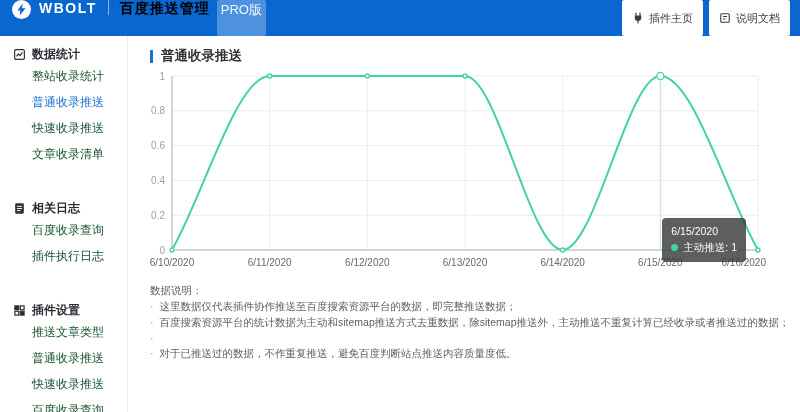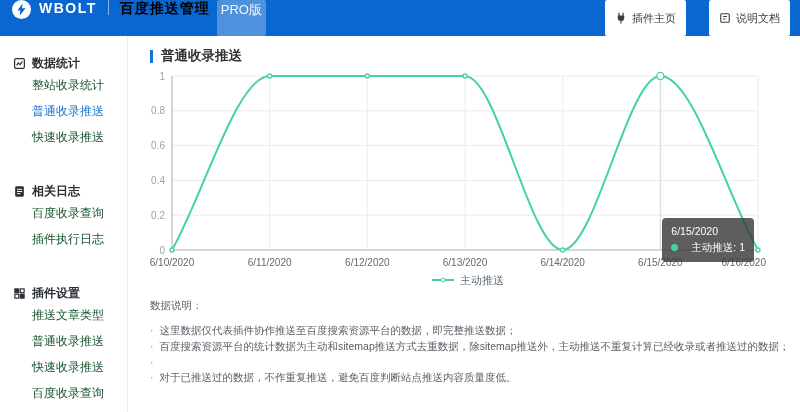--- a/index.html
+++ b/index.html
@@ -13,28 +13,28 @@
   
   .topbar { height:36px; background:#0b67d0; display:flex; padding:0 10px 0 12px; }
   .logo { width:19px; height:19px; border-radius:50%; background:#fff; display:flex; align-items:center; justify-content:center; flex:0 0 auto; }
   .logo svg { display:block; }
   .brand { color:#fff; font-weight:bold; font-size:14px; letter-spacing:1.5px; margin-left:8px; }
   .hdivider { width:1px; height:15px; background:rgba(255,255,255,.5); margin:0 11px; }
   .app-title { color:#000000; font-size:14px; font-weight:600; letter-spacing:1px; }
   .pro-badge { background:rgba(255,255,255,.28); color:#f0f6ff; font-size:13px; padding:1.5px 4px; border-radius:2px; margin-left:7px; line-height:1.2; }
   .hspacer { flex:1; }
   .hbtn { display:flex; align-items:center; gap:5px; background:#fff; border:none; border-radius:2px;
-          font-size:11px; color:#3c3c3c; padding:5px 10px; margin-left:23px; cursor:pointer; font-family:inherit; }
+          font-size:11px; color:#3c3c3c; padding:5px 10px; margin-left:6px; cursor:pointer; font-family:inherit; }
   .hbtn svg { display:block; }
 
   
   .layout { display:flex; height:379px; }
   .sidebar { width:128px; flex:0 0 auto; border-right:1px solid #ececec; padding:10px 0 0 13px; }
   .side-section { margin-top:33px; }
-  .side-section:first-child { margin-top:9px; }
+  .side-section:first-child { margin-top:0; }
   .side-title { display:flex; align-items:center; gap:6px; font-size:12px; font-weight:bold; color:#2b2f36; }
   .side-title svg { display:block; flex:0 0 auto; }
   .side-item { font-size:12px; color:#14532d; padding:4.5px 0; margin-left:19px; cursor:pointer; }
   .side-item.active { color:#1673d1; }
 
   
   .content { flex:1; padding:12px 8px 0 16px; position:relative; }
   .page-title-row { display:flex; align-items:center; gap:8px; height:16px; margin-left:6px; }
   .tbar { width:3px; height:13px; background:#1673d1; }
   .page-title { font-size:13.5px; font-weight:600; color:#333; margin:0; }
@@ -50,31 +50,31 @@
   .grid { stroke:#ececec; stroke-width:1; }
   .hoverline { stroke:#d7dadd; stroke-width:1; }
   .axis { stroke:#a6adb4; stroke-width:1; }
   .ylab { fill:#9aa2ab; font-size:10px; text-anchor:end; font-family:"Liberation Sans","DejaVu Sans",sans-serif; }
   .xlab { fill:#5f6a74; font-size:10px; font-family:"Liberation Sans","DejaVu Sans",sans-serif; }
   .sline { fill:none; stroke-width:2; stroke-linejoin:round; }
   .dot { fill:#fff; stroke-width:1.3; }
 
   .tooltip { position:absolute; background:rgba(58,58,58,.82); color:#fff; border-radius:4px;
              padding:5px 9px 6px; font-size:10.5px; line-height:1.55; pointer-events:none; white-space:nowrap; }
-  .trow { display:flex; align-items:center; gap:13px; }
+  .trow { display:flex; align-items:center; gap:5px; }
   .tdot { width:7px; height:7px; border-radius:50%; display:inline-block; }
 
   .legend { display:flex; align-items:center; justify-content:center; gap:6px; width:648px; margin-top:1px;
             font-size:11px; color:#5f6a74; cursor:pointer; height:14px; }
   .legend-line { width:22px; height:2px; position:relative; }
   .legend-ring { position:absolute; left:50%; top:50%; transform:translate(-50%,-50%);
                  width:5px; height:5px; border-radius:50%; background:#fff; border:1.5px solid #43d39d; }
 
   .notes { margin:12px 0 0 6px; font-size:10.5px; color:#585f66; width:645px; }
-  .notes-title { margin-bottom:10px; }
+  .notes-title { margin-bottom:1px; }
   .note-line { display:flex; gap:6px; line-height:1.5; }
   .note-bullet { color:#8a9096; }
 </style>
 </head>
 <body>
 
 <div class="app">
 
   <header class="topbar">
     <span class="logo">
@@ -118,20 +118,21 @@
             <svg width="13" height="13" viewBox="0 0 24 24" fill="none" stroke="#2b2f36" stroke-width="2.2">
               <rect x="3" y="3" width="18" height="18" rx="2.5"></rect>
                 <path d="M6.5 15.5l3.5-4.5 3 3 4.5-6"></path>
             </svg>
           </span>
           <span>数据统计</span>
         </div>
         <div class="side-item">整站收录统计</div>
         <div class="side-item active">普通收录推送</div>
         <div class="side-item">快速收录推送</div>
+        <div class="side-item">文章收录清单</div>
       </div>
 
       <div class="side-section">
         <div class="side-title">
           <span>
             <svg width="13" height="13" viewBox="0 0 24 24">
               <rect x="4" y="2.5" width="16" height="19" rx="2" fill="#2b2f36"></rect>
               <path d="M8 8h8M8 12h8M8 16h5" stroke="#fff" stroke-width="1.8" stroke-linecap="round"></path>
             </svg>
           </span>
@@ -209,26 +210,20 @@
           </svg>
         <div class="tooltip" style="left: 518.333px; top: 152px;">
           <div>6/15/2020</div>
           <div class="trow">
             <span class="tdot series-dot" style="background: rgb(67, 211, 157);"></span>
             <span>主动推送: 1</span>
           </div>
         </div>
       </div>
 
-      <div class="legend">
-        <span class="legend-line series-line" style="background: rgb(67, 211, 157);">
-          <span class="legend-ring series-ring" style="border-color: rgb(67, 211, 157);"></span>
-        </span>
-        <span>主动推送</span>
-      </div>
 
       <div class="notes">
         <div class="notes-title">数据说明：</div>
         <div class="note-line">
             <span class="note-bullet">·</span>
             <span>这里数据仅代表插件协作推送至百度搜索资源平台的数据，即完整推送数据；</span>
           </div>
         <div class="note-line">
             <span class="note-bullet">·</span>
             <span>百度搜索资源平台的统计数据为主动和sitemap推送方式去重数据，除sitemap推送外，主动推送不重复计算已经收录或者推送过的数据；</span>

